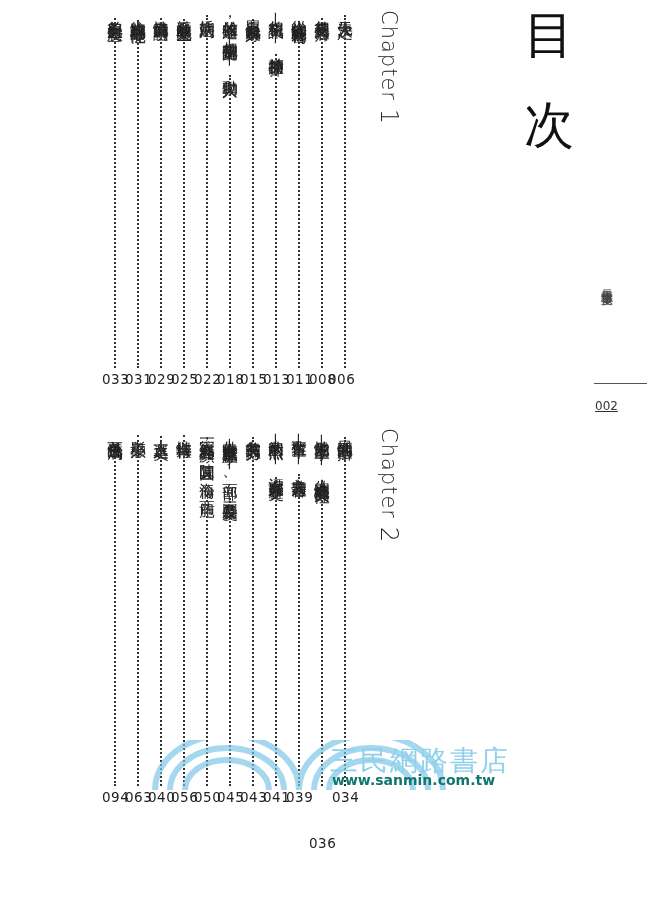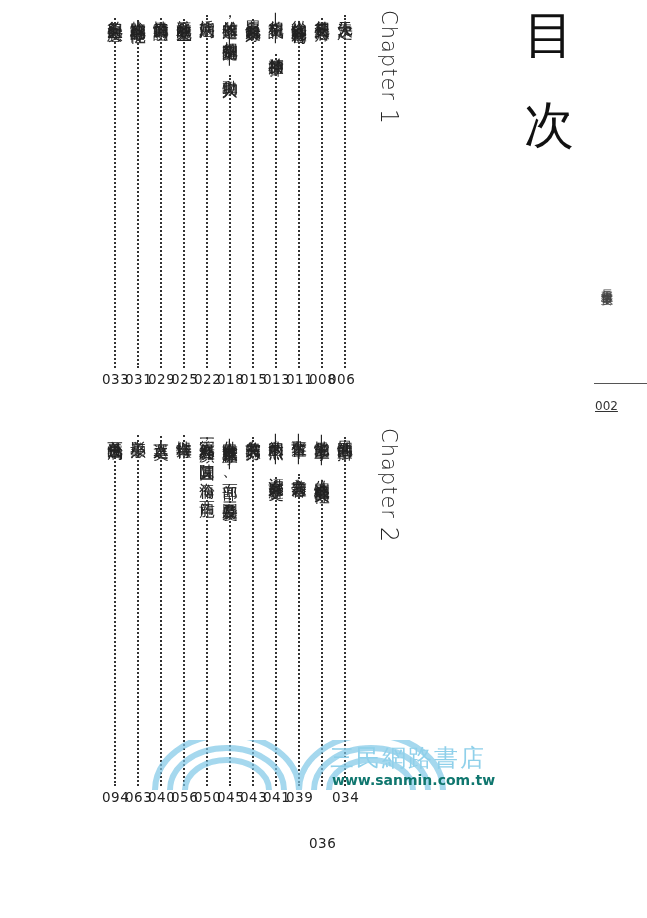--- a/index.html
+++ b/index.html
@@ -13,21 +13,21 @@
   .chapter-label { position:absolute; writing-mode:vertical-rl; font-size:21px; color:#222;
                    letter-spacing:1px; font-weight:300; }
   .chapter-label .num { font-size:24px; }
   .entry { position:absolute; writing-mode:vertical-rl; font-size:15.5px; line-height:20px;
            display:flex; flex-direction:row; align-items:stretch; color:#222; }
   .entry .t { white-space:nowrap; letter-spacing:1px; }
   .entry .leader { flex:1; border-right:2px dotted #333; margin:3px 9px 0 0; width:0; }
   .pnum { position:absolute; font-size:13.5px; color:#222; letter-spacing:0.5px; }
   .watermark { position:absolute; left:150px; top:740px; width:340px; height:50px; opacity:0.85; }
   .wm-text { position:absolute; left:330px; top:742px; font-family:"DejaVu Serif", serif;
-             font-size:24px; color:#8fd0ea; letter-spacing:2px; }
+             font-size:28px; color:#8fd0ea; letter-spacing:2px; }
   .wm-url { position:absolute; left:332px; top:772px; font-size:14px; color:#0f766e; font-weight:bold; }
 </style>
 </head>
 <body>
 
 <div class="title-char" style="left:524px; top:10px;">目</div>
 <div class="title-char" style="left:524px; top:100px;">次</div>
 
 <div class="running-head">長得正很重要？</div>
 <div class="folio-rule"></div>

